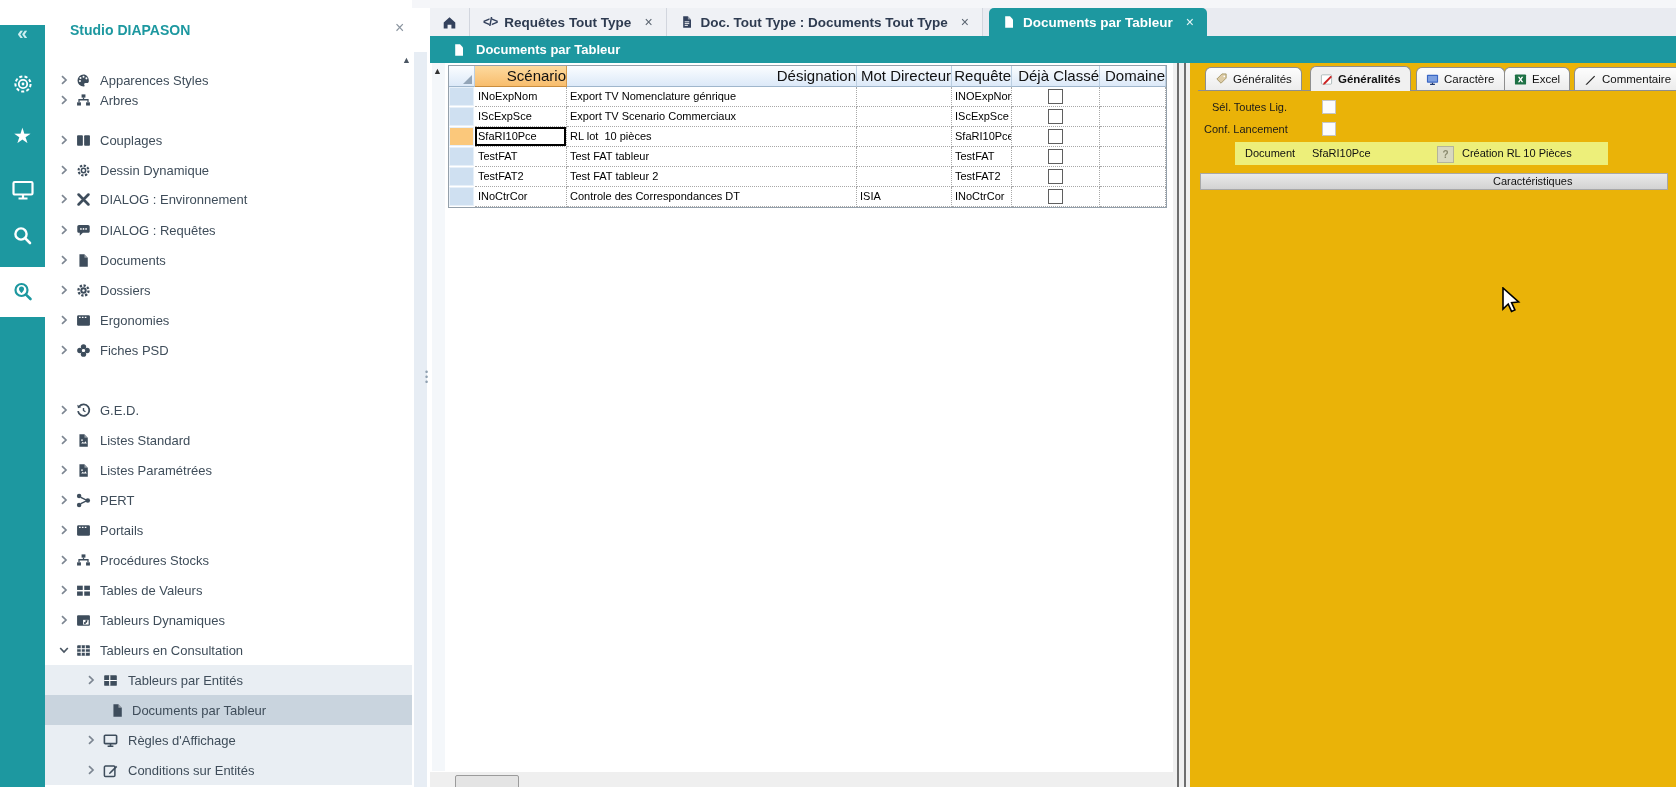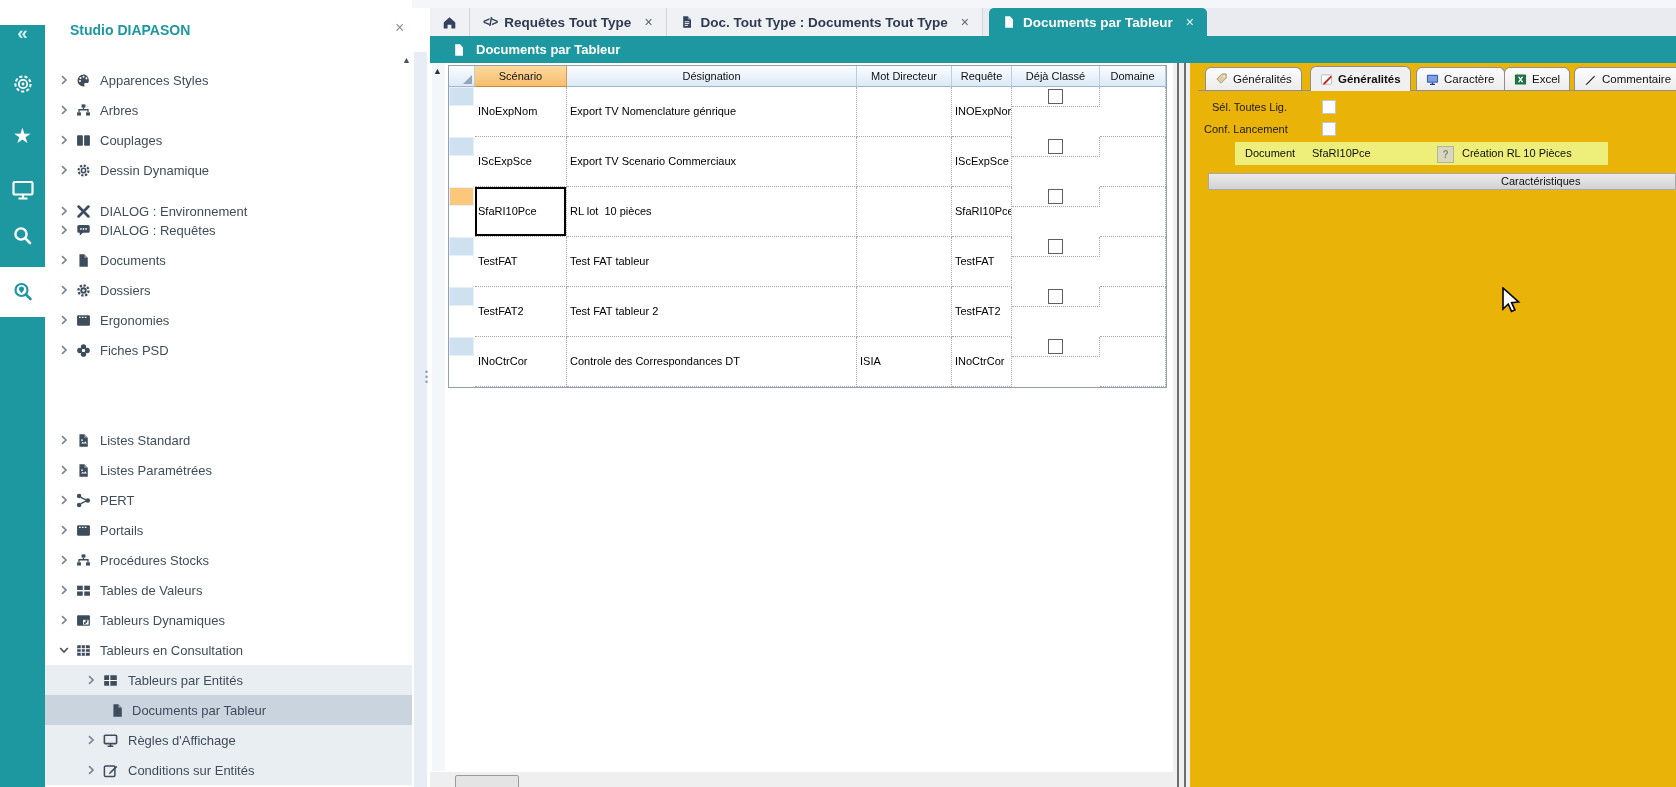--- a/index.html
+++ b/index.html
@@ -53,29 +53,29 @@
   #sbscroll{left:414px;top:52px;width:13px;height:735px;background:#e7edf4}
   #sbarrow{left:402px;top:55px;color:#4a5663;font-size:9px}
   #sbgrip{left:425px;top:370px;width:4px;height:26px;color:#8fa0b0;font-size:9px;line-height:5px}
 
   
   #mainpanel{left:430px;top:63px;width:743px;height:709px;background:#fff;border-right:1px solid #8f8f8f;border-bottom:1px solid #808080}
   #lscroll{position:absolute;left:2px;top:0;width:13px;height:708px;background:#f4f7fa}
   #lscrollup{position:absolute;left:3px;top:3px;color:#333;font-size:9px}
   #tgridwrap{position:absolute;left:18px;top:2px;border:1px solid #94a0ab}
   #tgrid{display:grid;grid-template-columns:26px 92px 290px 95px 60px 88px 66px}
-  .hc{height:20px;line-height:20px;font-size:11px;text-align:center;color:#111;
+  .hc{height:20px;line-height:20px;font-size:15px;text-align:right;color:#111;
       background:linear-gradient(#fbfdff,#dce9f8);border-right:1px solid #bccfe2;border-bottom:1px solid #9fb6cc;white-space:nowrap;overflow:hidden}
   .hc.orange{background:linear-gradient(#fdda9f,#f8bd6d);border-right:1px solid #d49a4e;border-bottom:1px solid #c98d3e}
   .hc.corner{position:relative;background:linear-gradient(#fbfdff,#dce9f8)}
   .hc.corner .tri{position:absolute;right:2px;bottom:2px;width:0;height:0;
       border-left:9px solid transparent;border-bottom:9px solid #93a5b8}
   .rs{height:19px;background:#cfe0f1;border-right:1px solid #fff;border-bottom:1px solid #fff;box-shadow:inset 0 0 0 1px #e7f0f9}
   .rs.cur{background:#fbc87b}
-  .dc{height:19px;line-height:19px;font-size:11px;color:#000;padding:15px 3px;white-space:pre;overflow:hidden;
+  .dc{height:19px;line-height:19px;font-size:11px;color:#000;padding:0 3px;white-space:pre;overflow:hidden;
       border-right:1px dotted #a8a8a8;border-bottom:1px dotted #a8a8a8}
   .dc.center{display:flex;align-items:center;justify-content:center;padding:0}
   .selcell{box-shadow:inset 0 0 0 2px #000;background:#fff !important}
   .cb{width:13px;height:13px;background:#fff;border:1px solid #5f5f5f}
   #bottomstrip{left:430px;top:772px;width:743px;height:15px;background:#efefef}
   #partialbtn{position:absolute;left:25px;top:3px;width:62px;height:14px;background:#e4e4e4;border:1px solid #9b9b9b;border-radius:2px}
 
   
   #split{left:1173px;top:63px;width:17px;height:724px;background:#f0f0f0}
   #split .l1{position:absolute;left:4px;top:0;width:2px;height:724px;background:#6e6e6e}
@@ -87,21 +87,21 @@
   .rtab{position:absolute;top:4px;height:22px;display:flex;align-items:center;gap:5px;padding:0 9px;
         font-size:11.5px;color:#111;background:linear-gradient(#fdfdfd,#ececec);
         border:1px solid #8e8e8e;border-bottom:none;border-radius:6px 6px 0 0}
   .rtab.active{background:#f0f0f0;font-weight:700;height:24px;top:3px;z-index:2}
   .rlabel{position:absolute;font-size:11px;color:#1a1a1a;white-space:nowrap}
   .rcb{position:absolute;width:12px;height:12px;background:#fcfcfc;border:1px solid #c6c6c6}
   #yellowbar{position:absolute;left:45px;top:79px;width:373px;height:23px;background:#edef7a}
   #yellowbar .ylab{position:absolute;top:5px;font-size:11px;color:#111;white-space:nowrap}
   #helpbtn{position:absolute;left:202px;top:4px;width:15px;height:15px;background:#d8d8c0;border:1px solid #b4b49a;
            font-size:10px;font-weight:700;color:#8a8a6e;text-align:center;line-height:15px}
-  #caracbar{position:absolute;left:18px;top:110px;width:468px;height:17px;background:linear-gradient(#e9e9e9,#d3d3d3);
+  #caracbar{position:absolute;left:10px;top:110px;width:468px;height:17px;background:linear-gradient(#e9e9e9,#d3d3d3);
             border:1px solid #a8a8a8;box-sizing:border-box}
   #caracbar span{position:absolute;left:292px;top:1px;font-size:11px;color:#111}
 
   
   #cursor{left:1501px;top:287px;z-index:50}
 </style>
 </head>
 <body>
 
 <svg width="0" height="0" style="position:absolute">
@@ -300,21 +300,21 @@
 
   <div class="trow" style="top:65px">
       <svg class="chev" width="14" height="14">
         <use href="#s-chevr"></use>
       </svg>
       <svg class="tico" width="15" height="15">
         <use href="#s-palette"></use>
       </svg>
       <span class="tlabel">Apparences Styles</span>
     </div>
-  <div class="trow" style="top:95px">
+  <div class="trow" style="top:85px">
       <svg class="chev" width="14" height="14">
         <use href="#s-chevr"></use>
       </svg>
       <svg class="tico" width="15" height="15">
         <use href="#s-org"></use>
       </svg>
       <span class="tlabel">Arbres</span>
     </div>
   <div class="trow" style="top:125px">
       <svg class="chev" width="14" height="14">
@@ -327,21 +327,21 @@
     </div>
   <div class="trow" style="top:155px">
       <svg class="chev" width="14" height="14">
         <use href="#s-chevr"></use>
       </svg>
       <svg class="tico" width="15" height="15">
         <use href="#s-gear"></use>
       </svg>
       <span class="tlabel">Dessin Dynamique</span>
     </div>
-  <div class="trow" style="top:196px">
+  <div class="trow" style="top:184px">
       <svg class="chev" width="14" height="14">
         <use href="#s-chevr"></use>
       </svg>
       <svg class="tico" width="15" height="15">
         <use href="#s-tools"></use>
       </svg>
       <span class="tlabel">DIALOG : Environnement</span>
     </div>
   <div class="trow" style="top:215px">
       <svg class="chev" width="14" height="14">
@@ -380,20 +380,29 @@
       <span class="tlabel">Ergonomies</span>
     </div>
   <div class="trow" style="top:335px">
       <svg class="chev" width="14" height="14">
         <use href="#s-chevr"></use>
       </svg>
       <svg class="tico" width="15" height="15">
         <use href="#s-flower"></use>
       </svg>
       <span class="tlabel">Fiches PSD</span>
+    </div>
+  <div class="trow" style="top:395px">
+      <svg class="chev" width="14" height="14">
+        <use href="#s-chevr"></use>
+      </svg>
+      <svg class="tico" width="15" height="15">
+        <use href="#s-hist"></use>
+      </svg>
+      <span class="tlabel">G.E.D.</span>
     </div>
   <div class="trow" style="top:425px">
       <svg class="chev" width="14" height="14">
         <use href="#s-chevr"></use>
       </svg>
       <svg class="tico" width="15" height="15">
         <use href="#s-docL"></use>
       </svg>
       <span class="tlabel">Listes Standard</span>
     </div>

